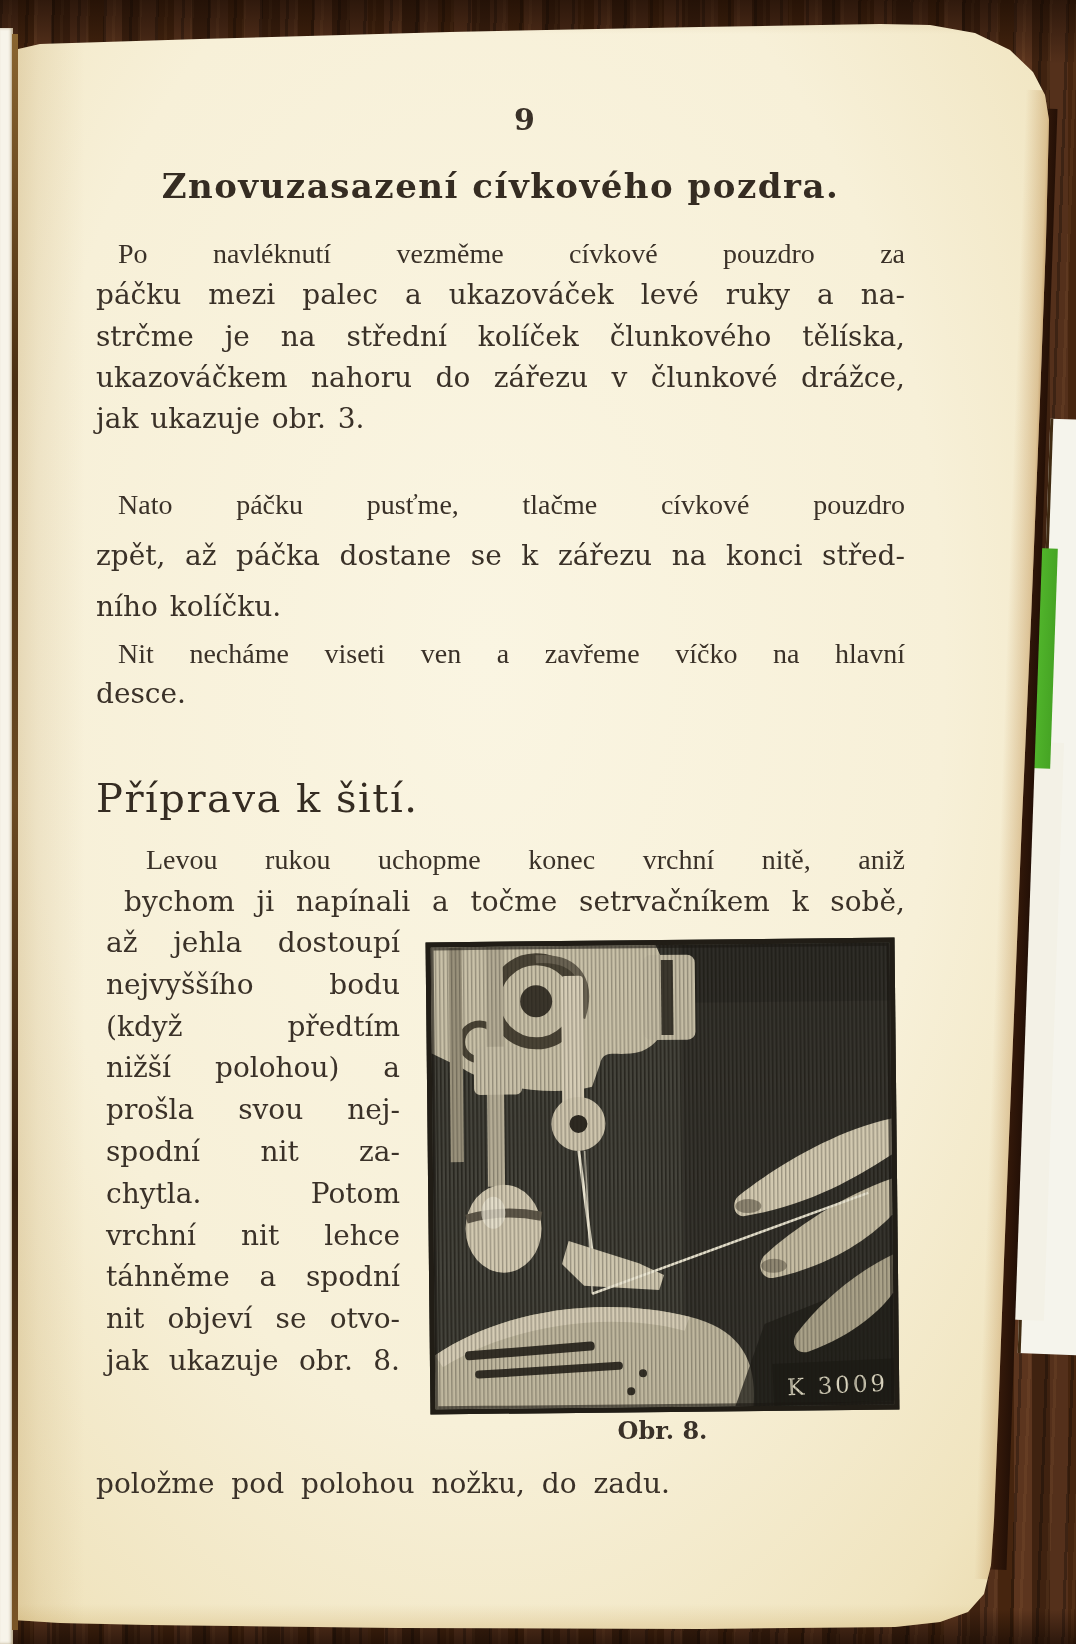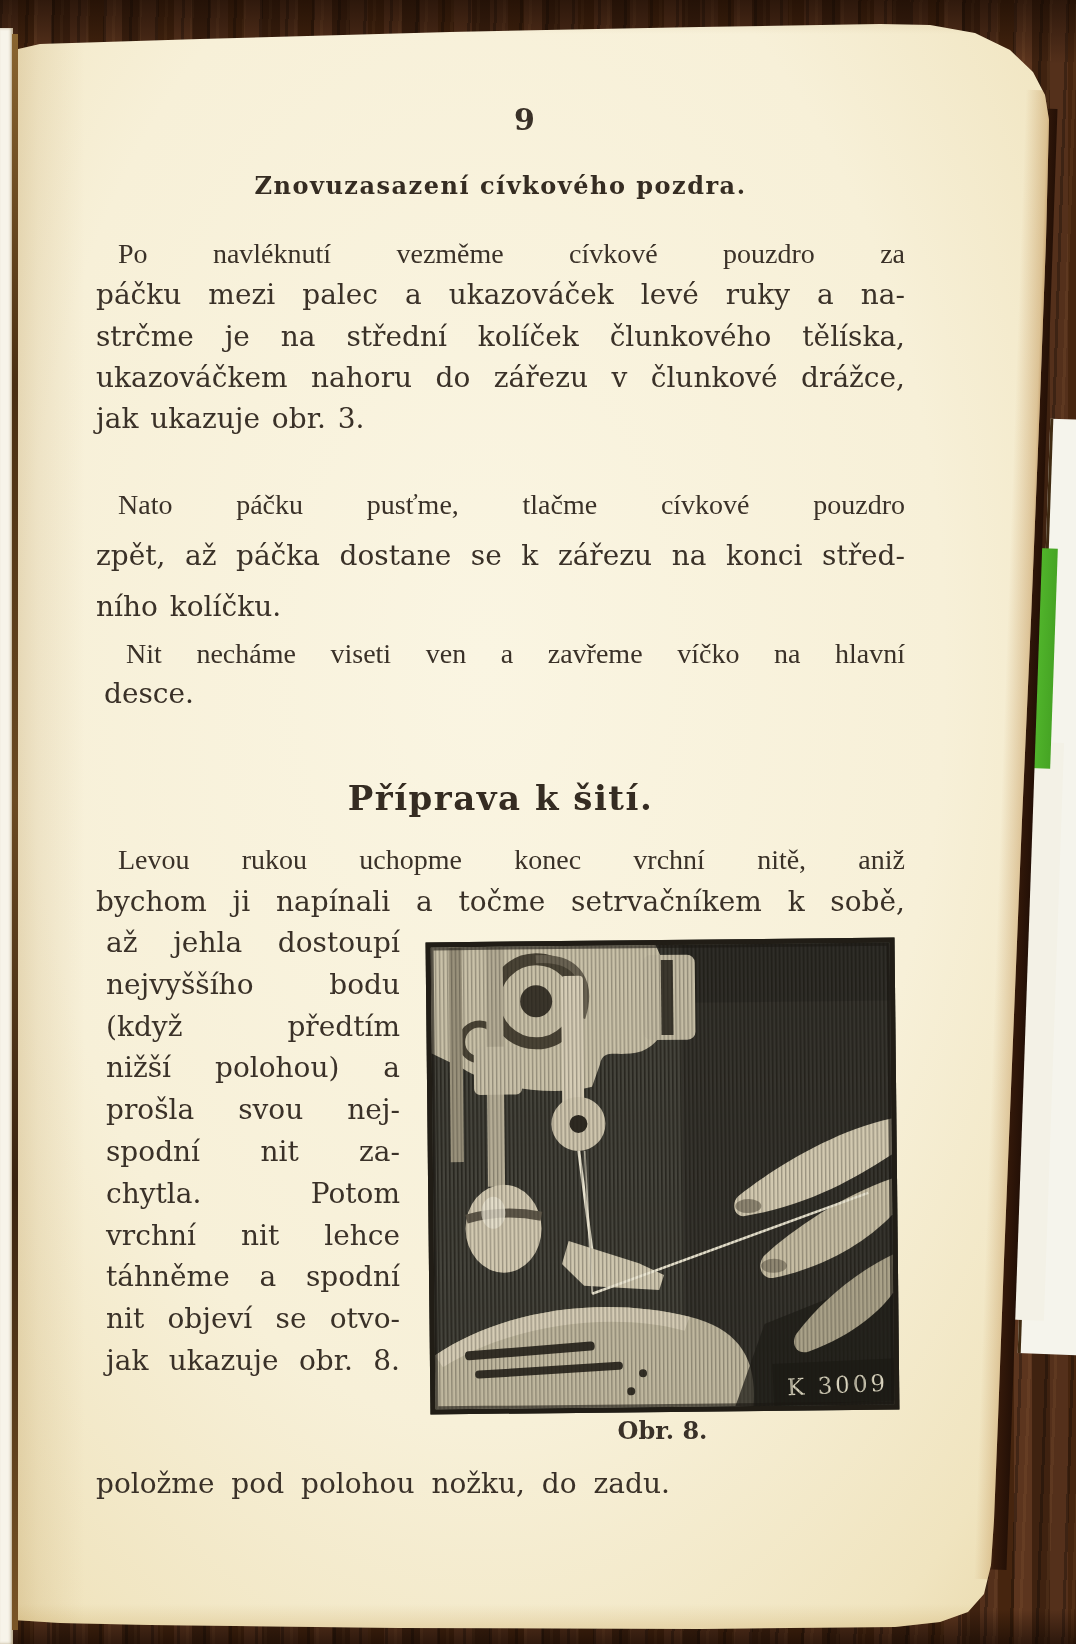--- a/index.html
+++ b/index.html
@@ -46,28 +46,28 @@
     box-shadow:inset -2px 0 3px rgba(120,90,40,.5);}
   .gutter{position:absolute;left:12px;top:34px;width:6px;height:1596px;z-index:21;
     background:linear-gradient(180deg,#8a6530,#4a2f12 22%,#6b4a22 48%,#3a2410 72%,#7a5526);}
 
   
   .tl{font-size:28px;line-height:41.3px;color:#3a3128;text-align:justify;text-align-last:justify;word-spacing:3px;}
   .tl.last{text-align-last:left;}
   .ind{text-indent:22px;font-family:Liberation Serif, serif;}
   .abs{position:absolute;}
   .pnum{left:96px;top:102px;width:857px;text-align:center;font-size:30px;line-height:36px;font-weight:bold;color:#3a3128;}
-  .h1{left:96px;top:167px;width:809px;text-align:center;font-size:24px;line-height:38px;font-weight:bold;
+  .h1{left:96px;top:167px;width:809px;text-align:center;font-size:34px;line-height:38px;font-weight:bold;
       letter-spacing:1.5px;color:#352c22;}
   .p1{left:96px;top:233px;width:809px;}
   .p2{left:96px;top:475px;width:809px;}  .p2 .tl{line-height:43px;margin-top:8px;}
-  .p3{left:96px;top:634px;width:809px;}  .p3 .tl{line-height:40px;margin-left:8px;}
-  .h2{left:96px;top:780px;width:809px;text-align:center;font-size:34px;line-height:36px;font-weight:bold;
+  .p3{left:96px;top:634px;width:809px;}  .p3 .tl{line-height:40px;}
+  .h2{left:96px;top:780px;width:809px;font-size:40px;line-height:36px;font-weight:normal;
       letter-spacing:1.5px;color:#352c22;}
-  .p4a{left:96px;top:839px;width:809px;} .p4a .tl{line-height:42px;}
+  .p4a{left:96px;top:839px;width:809px;} .p4a .tl{line-height:42px;margin-left:28px;}
   .pcol{left:106px;top:922px;width:294px;} .pcol .tl{line-height:41.8px;}
   .p4b{left:96px;top:1464px;width:809px;} .p4b .tl{line-height:40px;text-align-last:left;word-spacing:8px;}
 
   
   .figure{position:absolute;left:428px;top:940px;width:459px;height:462px;border:5px solid #211d16;
     background:#3c3b33;transform:rotate(-0.6deg);}
   .figcap{position:absolute;left:428px;top:1417px;width:469px;text-align:center;font-size:24px;
     line-height:28px;color:#3a3128;font-weight:bold;}
 </style>
 </head>

